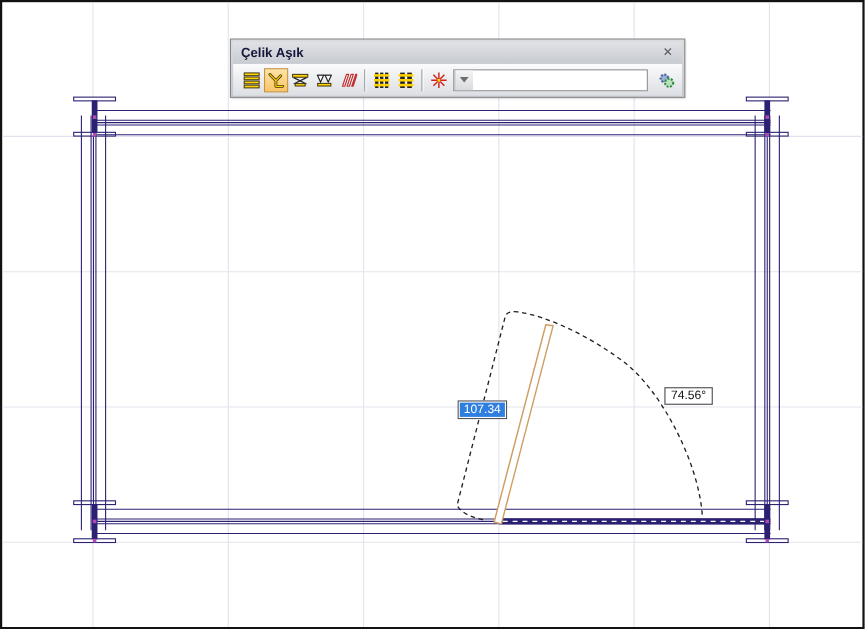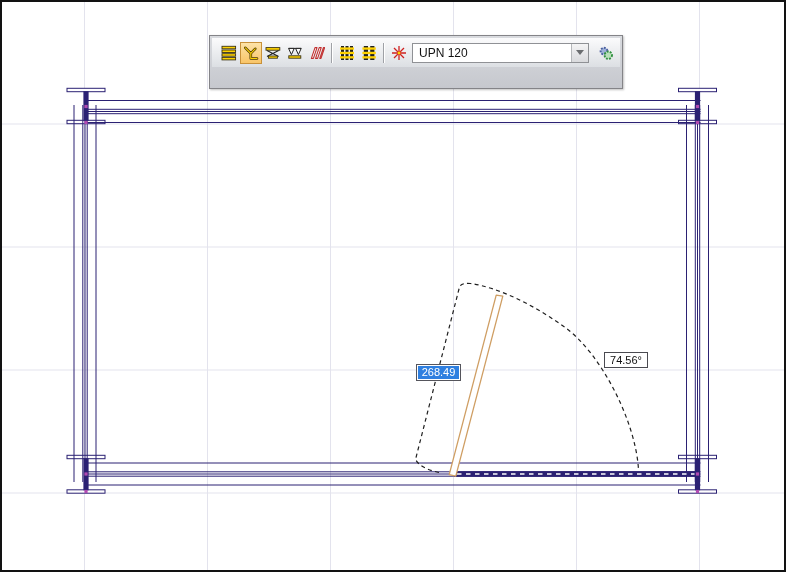--- a/index.html
+++ b/index.html
@@ -102,26 +102,30 @@
         <rect x="693.9" y="102.9" width="3.2" height="3.2" fill="#b14ab1"></rect>
         <rect x="693.9" y="118.9" width="3.2" height="3.2" fill="#b14ab1"></rect>
         <rect x="82.4" y="470.4" width="3.2" height="3.2" fill="#b14ab1"></rect>
         <rect x="82.4" y="487.9" width="3.2" height="3.2" fill="#b14ab1"></rect>
         <rect x="693.9" y="470.4" width="3.2" height="3.2" fill="#b14ab1"></rect>
         <rect x="693.9" y="487.9" width="3.2" height="3.2" fill="#b14ab1"></rect>
       </g>
     </svg>
 
   <div class="dim-box">
-    <span class="sel">268.49</span>
+    <span class="sel">107.34</span>
   </div>
 
   <div class="angle-box">74.56°</div>
 
   <div class="palette">
+    <div class="titlebar">
+      <span class="title">Çelik Aşık</span>
+      <span class="close-btn">✕</span>
+    </div>
     <div class="toolrow">
 
       <button class="tbtn">
         <svg width="16" height="16" viewBox="0 0 16 16">
           <g stroke="#3a3315" stroke-width="0.9" fill="#ffd200">
             <rect x="1" y="1.3" width="13.6" height="2.5"></rect>
               <rect x="1" y="5" width="13.6" height="2.5"></rect>
             <rect x="1" y="8.7" width="13.6" height="2.5"></rect>
               <rect x="1" y="12.4" width="13.6" height="2.5"></rect>
           </g>
@@ -194,21 +198,20 @@
       <button class="tbtn">
         <svg width="16" height="16" viewBox="0 0 16 16">
           <g stroke="#d02020" stroke-width="1.3" fill="none">
             <path d="M8,1 L8,15 M1,8 L15,8 M3,3 L13,13 M13,3 L3,13"></path>
           </g>
           <rect x="6.7" y="6.7" width="2.6" height="2.6" fill="#ffd200"></rect>
         </svg>
       </button>
 
       <div class="combo">
-        <span class="combo-value">UPN 120</span>
         <span class="combo-drop">
           <span class="combo-arrow"></span>
         </span>
       </div>
 
       <button class="tbtn gear-btn">
         <svg width="16" height="16" viewBox="0 0 16 16">
           <circle cx="6" cy="6.2" r="3.4" fill="#9db0d8" stroke="#4a5f9e" stroke-width="1.9" stroke-dasharray="1.8 1.3"></circle>
           <circle cx="10.3" cy="10.2" r="3.7" fill="#b9e0ba" stroke="#2f8f3f" stroke-width="1.9" stroke-dasharray="1.8 1.3"></circle>
         </svg>

